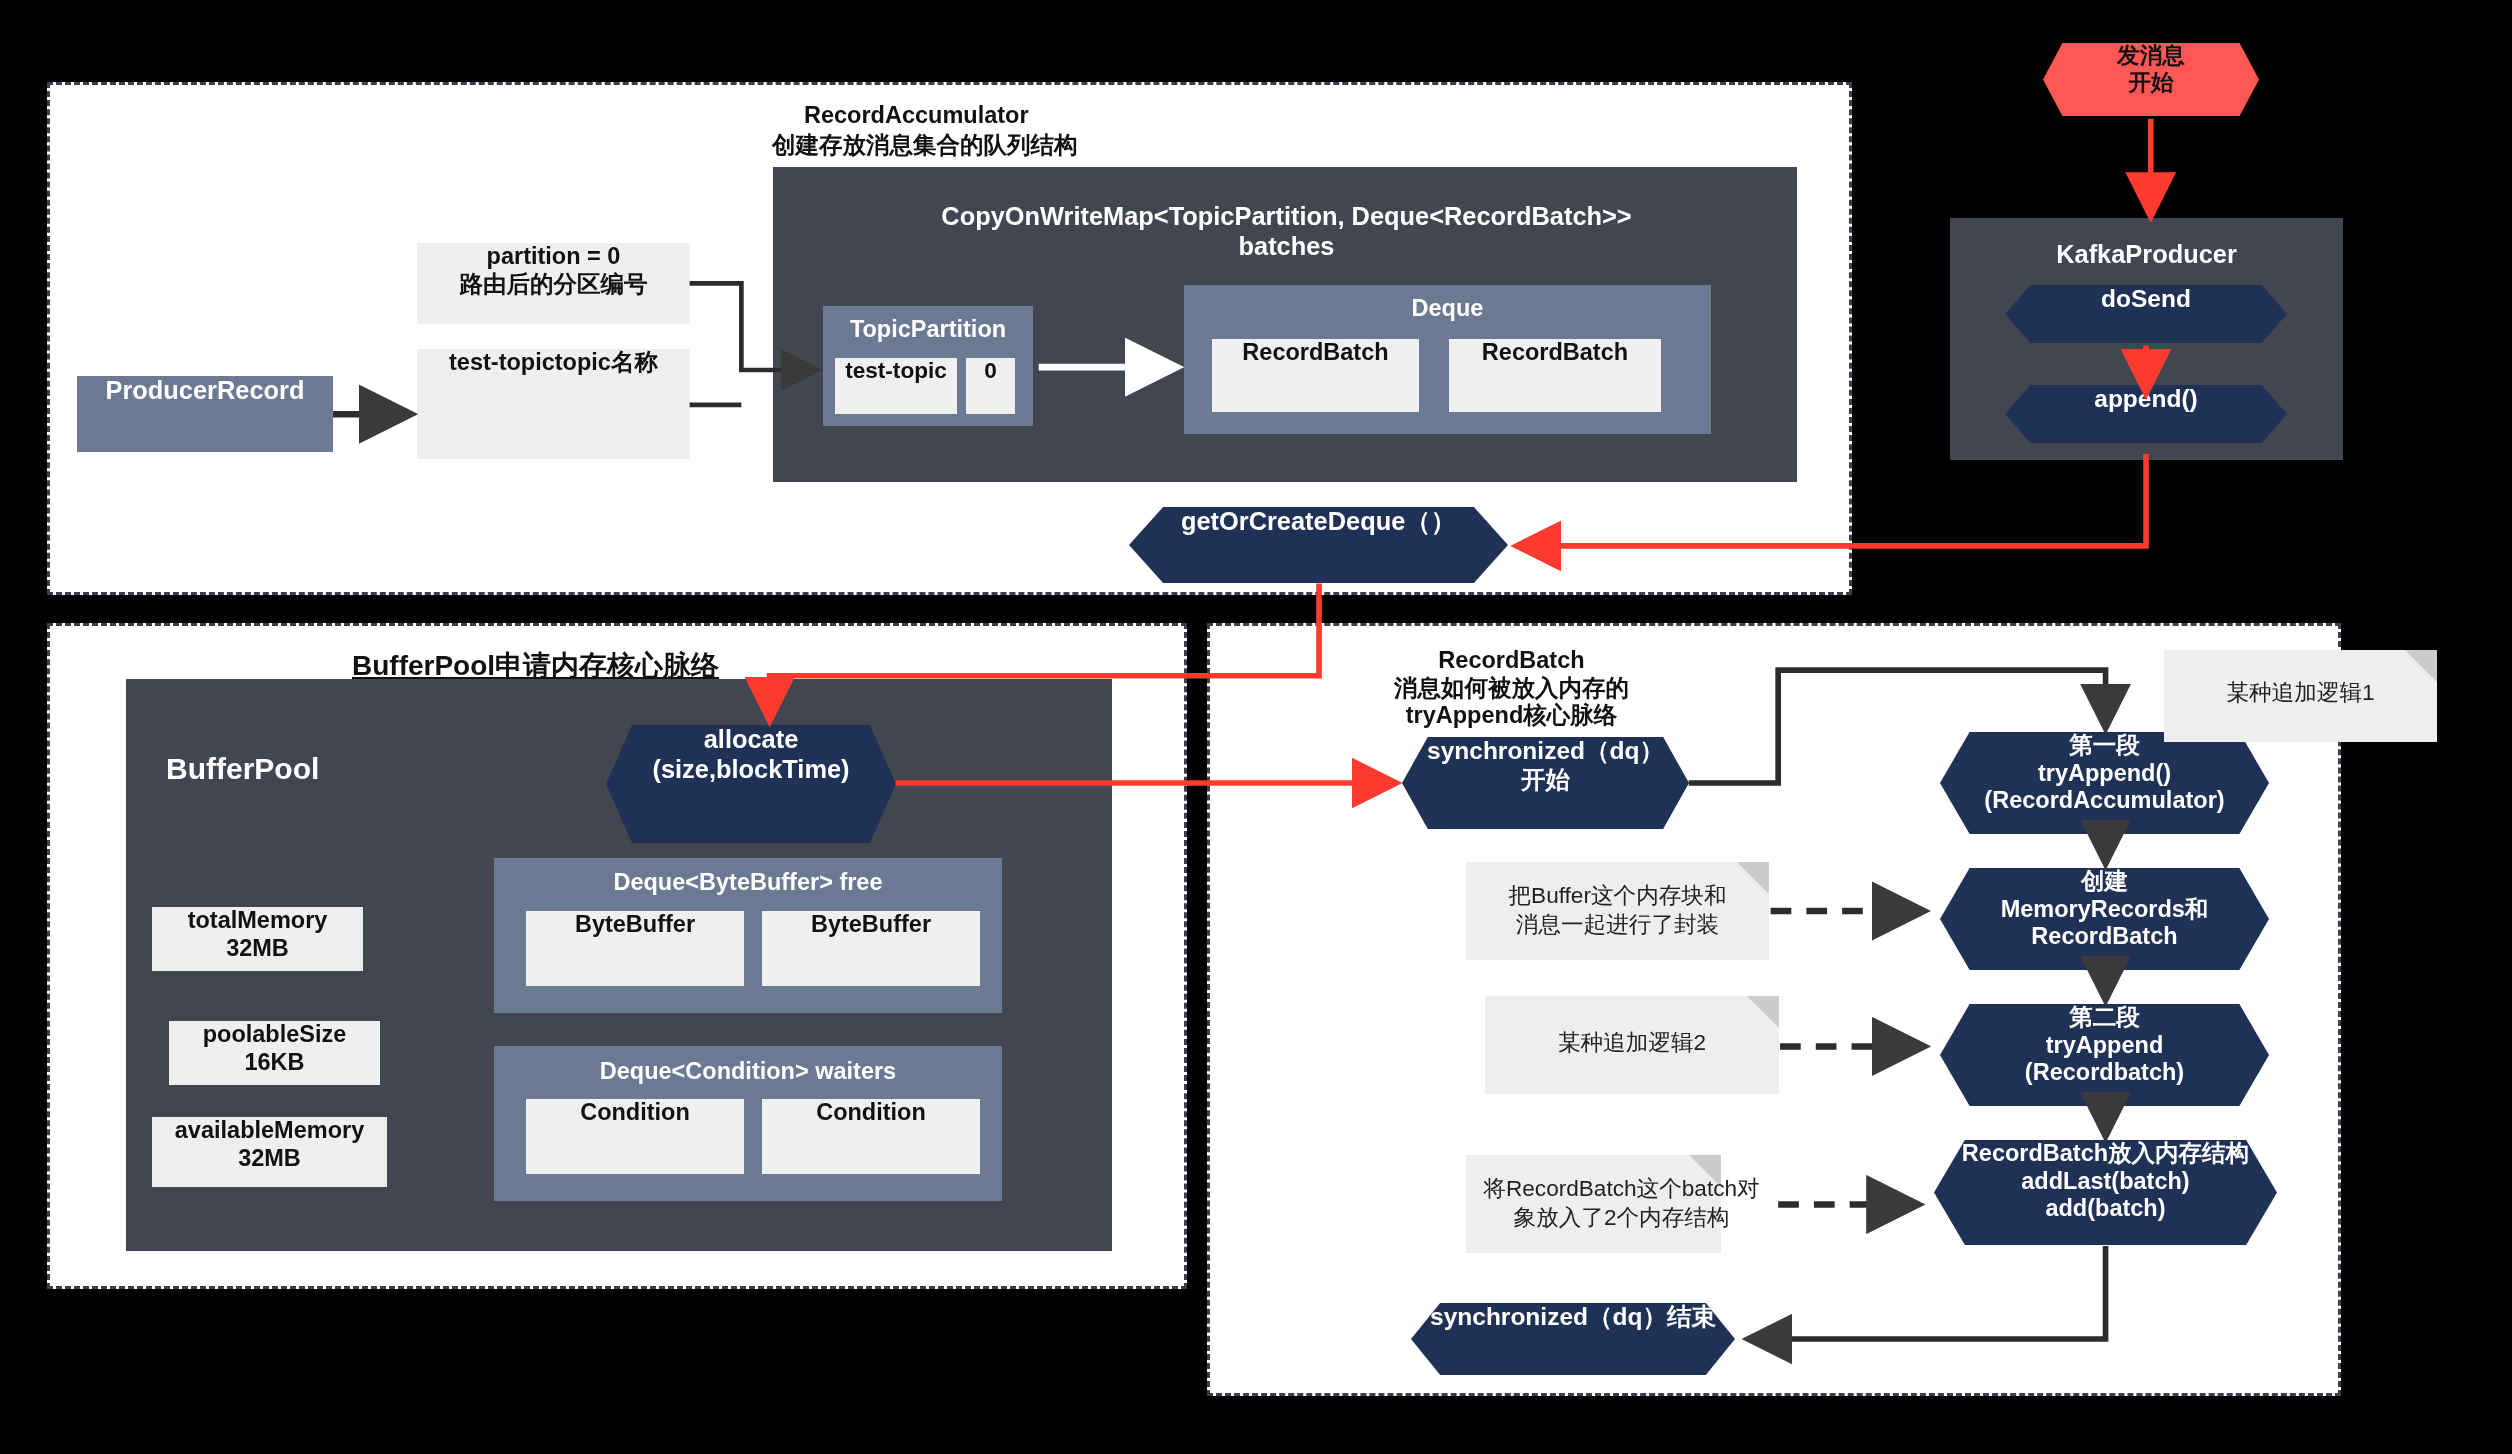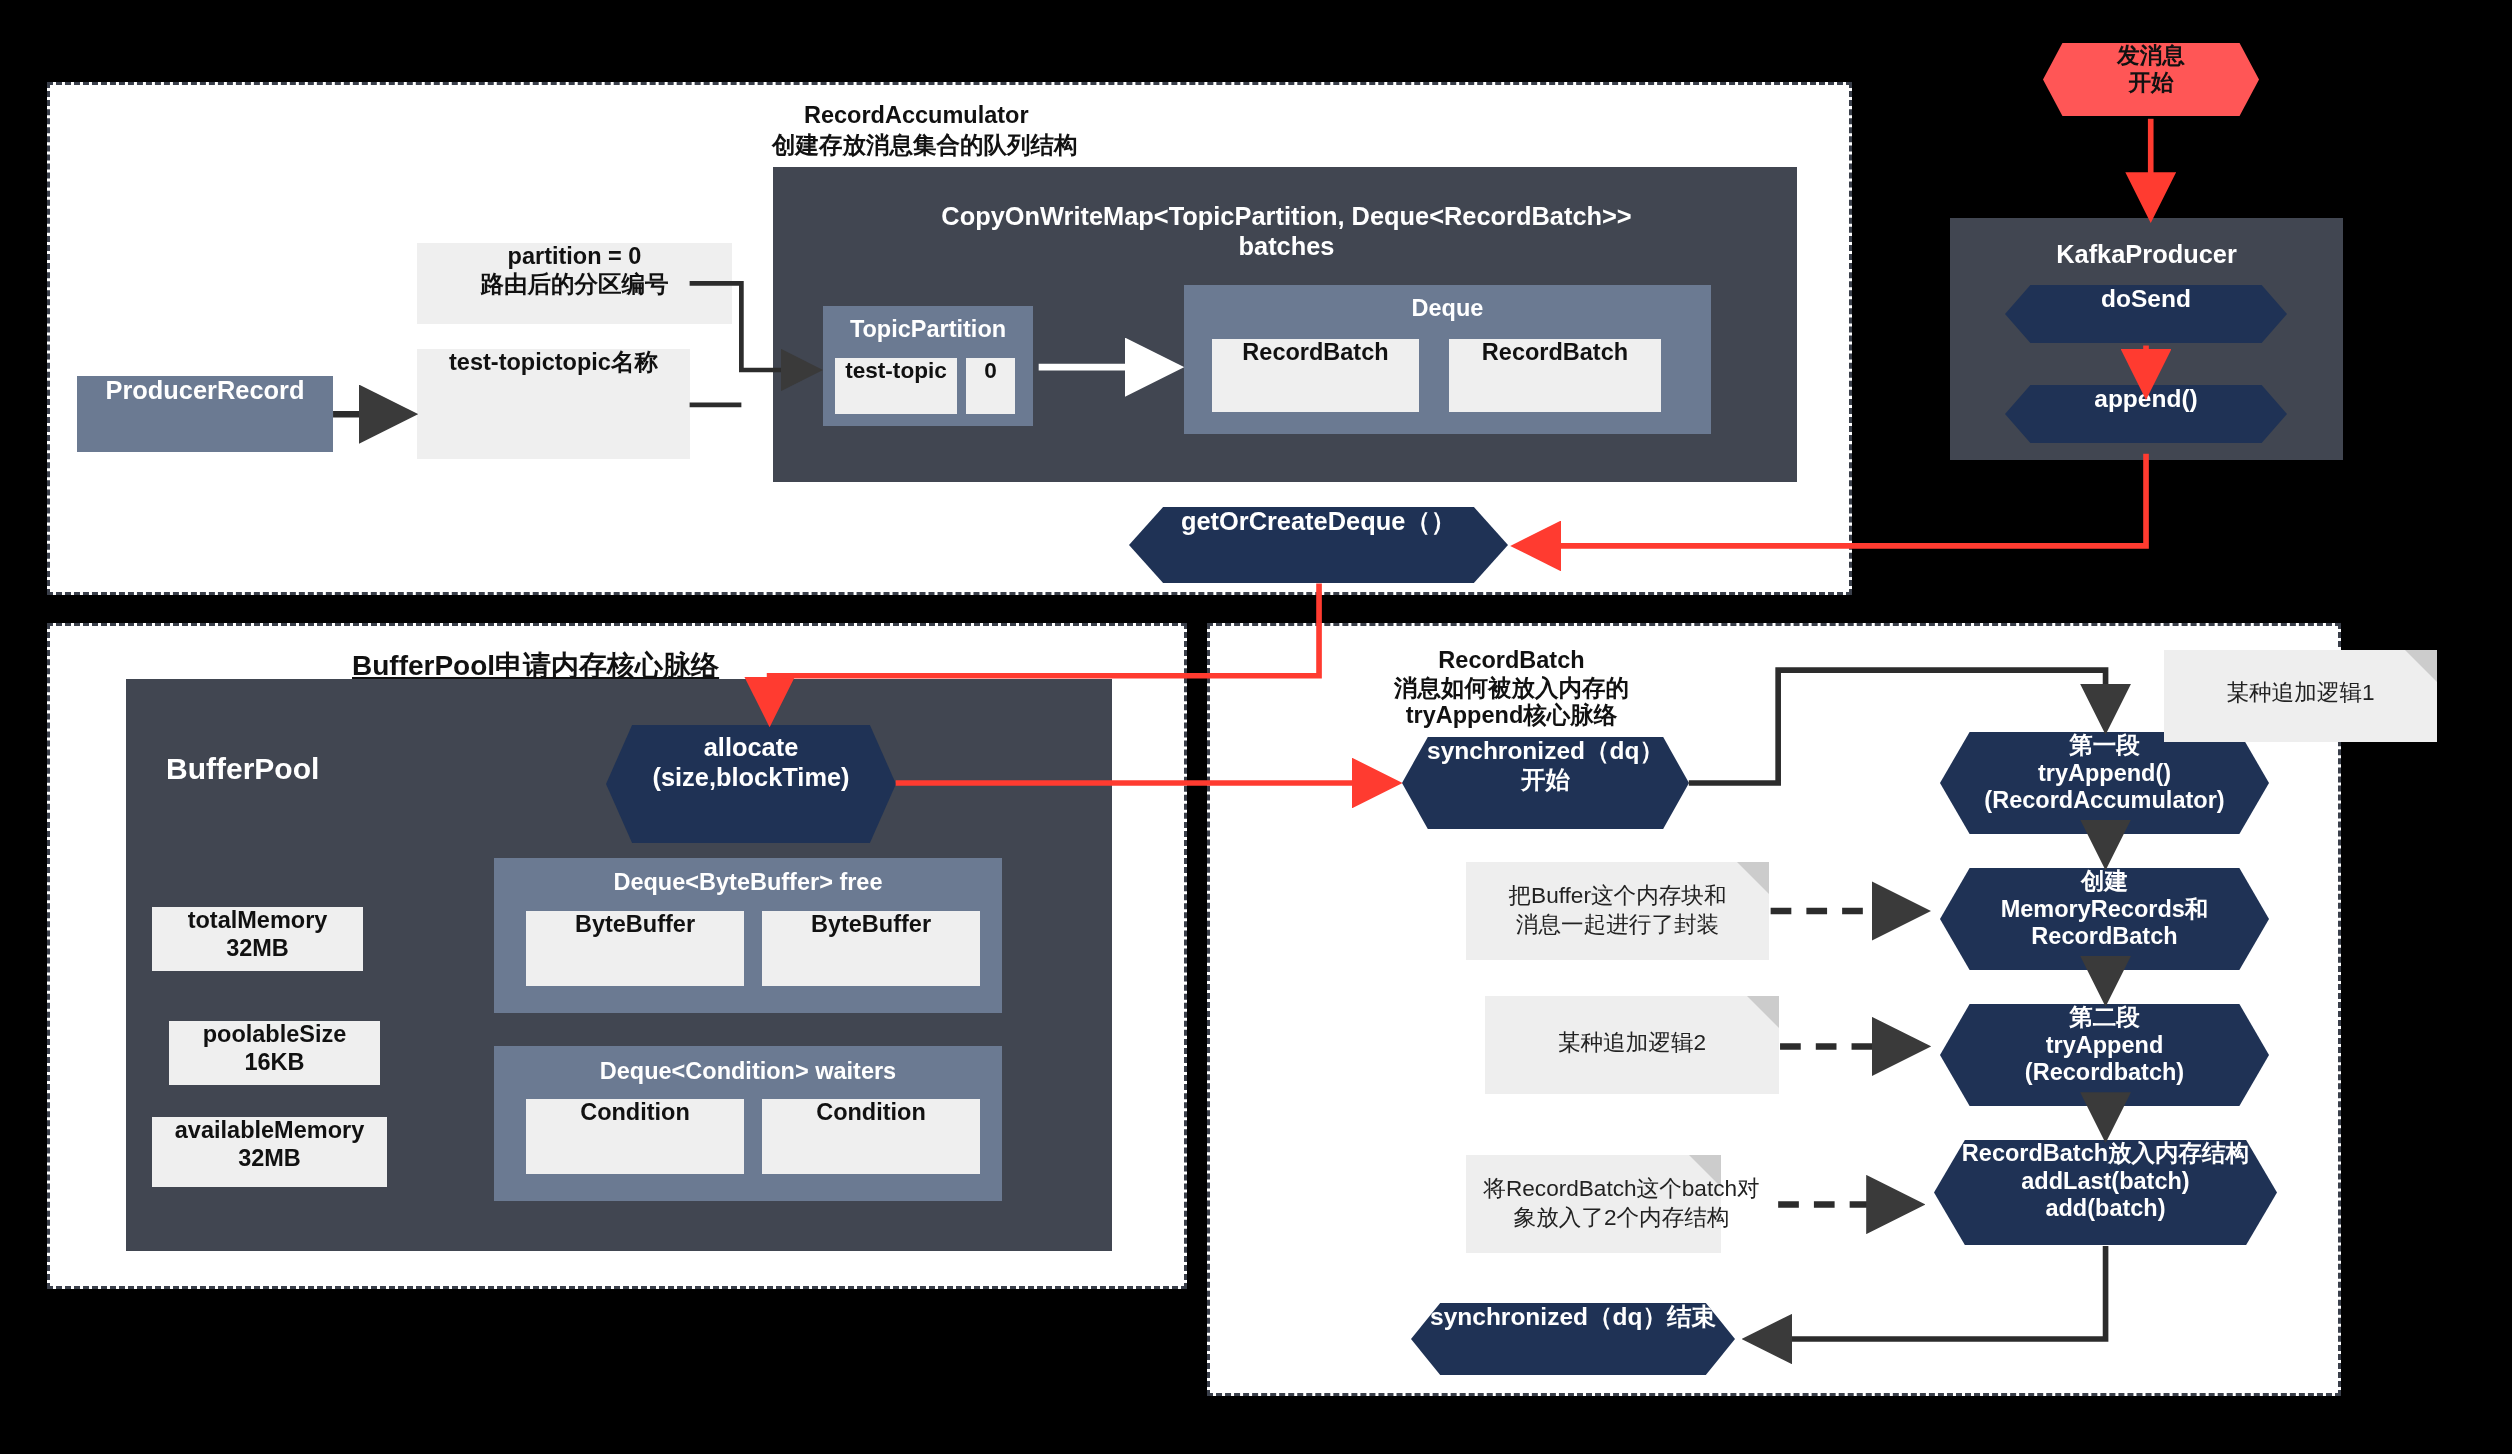--- a/index.html
+++ b/index.html
@@ -45,21 +45,21 @@
 
 <div class="midbox" style="left:1184px;top:285px;width:527px;height:149px;"></div>
 <div class="wtxt" style="position:absolute;left:1184px;top:295px;width:527px;font-size:23.5px;">Deque</div>
 <div class="litebox ctr btxt" style="left:1212px;top:339px;width:207px;height:73px;font-size:23.5px;">RecordBatch</div>
 <div class="litebox ctr btxt" style="left:1449px;top:339px;width:212px;height:73px;font-size:23.5px;">RecordBatch</div>
 
 <div class="midbox ctr" style="left:77px;top:376px;width:256px;height:76px;">
   <span class="wtxt" style="font-size:25.4px;">ProducerRecord</span>
 </div>
 
-<div class="litebox ctr btxt" style="left:417px;top:243px;width:315px;height:81px;font-size:23.5px;">partition = 0
+<div class="litebox ctr btxt" style="left:417px;top:243px;width:273px;height:81px;font-size:23.5px;">partition = 0
 路由后的分区编号</div>
 <div class="litebox ctr btxt" style="left:417px;top:349px;width:273px;height:110px;font-size:23.5px;">test-topictopic名称</div>
 
 <div class="navybox hexL ctr" style="left:1129px;top:507px;width:379px;height:76px;">
   <span class="wtxt" style="font-size:25.4px;">getOrCreateDeque（）</span>
 </div>
 
 <div class="navybox hexL ctr" style="left:2043px;top:43px;width:216px;height:73px;background:#ff5656;">
   <span class="btxt" style="font-size:22.6px;color:#111;">发消息
 开始</span>
@@ -75,21 +75,21 @@
 </div>
 
 <div class="panel" style="left:47px;top:623px;width:1140px;height:666px;"></div>
 
 <div class="cap" style="left:352px;top:649px;font-size:28px;text-decoration:underline;">BufferPool申请内存核心脉络</div>
 
 <div class="darkbox" style="left:126px;top:679px;width:986px;height:572px;"></div>
 <div class="wtxt" style="position:absolute;left:166px;top:751px;width:245px;font-size:30px;text-align:left;">BufferPool</div>
 
 <div class="navybox hexL ctr" style="left:606px;top:725px;width:290px;height:118px;">
-  <span class="wtxt" style="font-size:25.4px;margin-top:8px;">allocate
+  <span class="wtxt" style="font-size:25.4px;">allocate
 (size,blockTime)</span>
 </div>
 
 <div class="litebox ctr btxt" style="left:152px;top:907px;width:211px;height:64px;font-size:23.5px;">totalMemory
 32MB</div>
 <div class="litebox ctr btxt" style="left:169px;top:1021px;width:211px;height:64px;font-size:23.5px;">poolableSize
 16KB</div>
 <div class="litebox ctr btxt" style="left:152px;top:1117px;width:235px;height:70px;font-size:23.5px;">availableMemory
 32MB</div>
 

